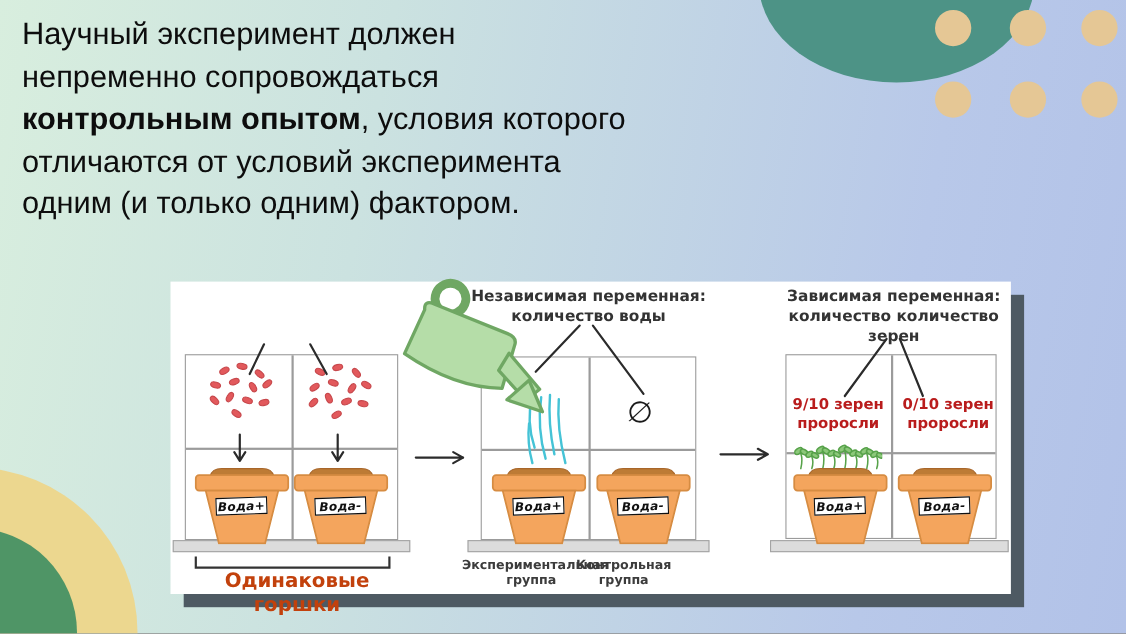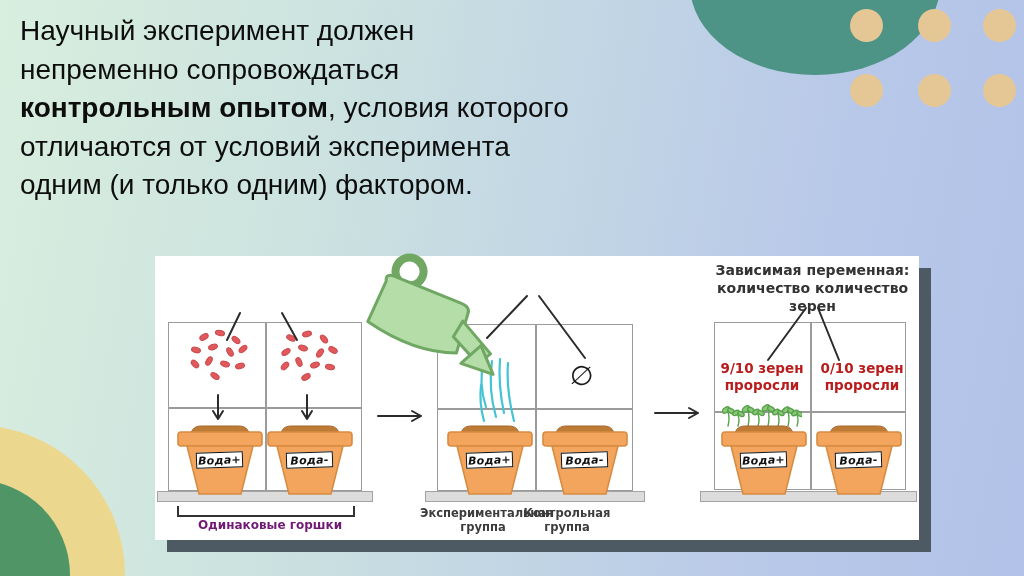--- a/index.html
+++ b/index.html
@@ -38,21 +38,21 @@
   .cellnum{
     position:absolute;text-align:center;white-space:pre-line;
     font-size:13.5px;line-height:1.25;font-weight:600;color:#b91c1c;
   }
   .caption-sm{
     position:absolute;text-align:center;white-space:pre-line;
     font-size:11.5px;line-height:1.25;font-weight:600;color:#3c3c3c;
   }
   .caption-md{
     position:absolute;text-align:center;
-    font-size:12px;font-weight:600;color:#701a75;
+    font-size:18px;font-weight:600;color:#c2410c;
   }
   
   .pot{position:absolute;width:88px;height:74px;}
   .pot svg{position:absolute;left:0;top:0;}
   .pot-tag{
     position:absolute;left:20px;top:31px;width:47px;height:16px;
     background:#fff;border:1.8px solid #111;transform:rotate(-2deg);
     font-size:11px;font-weight:700;font-style:italic;letter-spacing:.3px;
     display:flex;align-items:center;justify-content:center;color:#111;
   }
@@ -115,20 +115,22 @@
         <ellipse cx="43" cy="25" rx="4.6" ry="2.6" transform="rotate(-55 43 25)"></ellipse>
         <ellipse cx="56" cy="22" rx="4.6" ry="2.6" transform="rotate(30 56 22)"></ellipse>
         <ellipse cx="8" cy="38" rx="4.6" ry="2.6" transform="rotate(-45 8 38)"></ellipse>
         <ellipse cx="22" cy="34" rx="4.6" ry="2.6" transform="rotate(65 22 34)"></ellipse>
         <ellipse cx="38" cy="37" rx="4.6" ry="2.6" transform="rotate(-20 38 37)"></ellipse>
         <ellipse cx="53" cy="39" rx="4.6" ry="2.6" transform="rotate(12 53 39)"></ellipse>
         <ellipse cx="29" cy="49" rx="4.6" ry="2.6" transform="rotate(-30 29 49)"></ellipse>
       </g>
     </svg>
 
+    <div class="dtitle" style="left:265px;top:5px;width:230px">Независимая переменная:
+количество воды</div>
     <div class="grid" style="left:282px;top:68px;width:196px;height:167px">
       <div class="vdiv" style="left:97px"></div>
       <div class="hdiv" style="top:83px"></div>
     </div>
     <svg class="overlay" style="left:319px;top:99px" width="44" height="72" viewBox="0 0 44 72">
       <g fill="none" stroke="#45c3d6" stroke-width="2.2" stroke-linecap="round">
         <path d="M10 4 Q4 28 12 52"></path>
         <path d="M18 6 Q14 34 22 62"></path>
         <path d="M26 4 Q24 30 30 58"></path>
         <path d="M34 8 Q32 34 40 66"></path>

